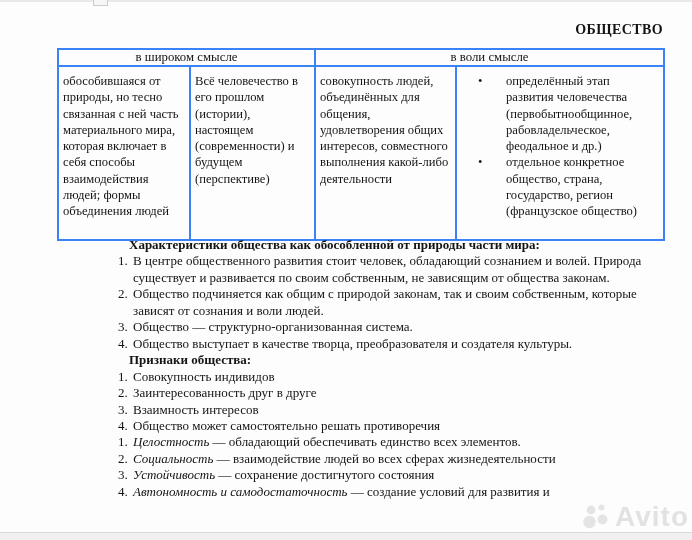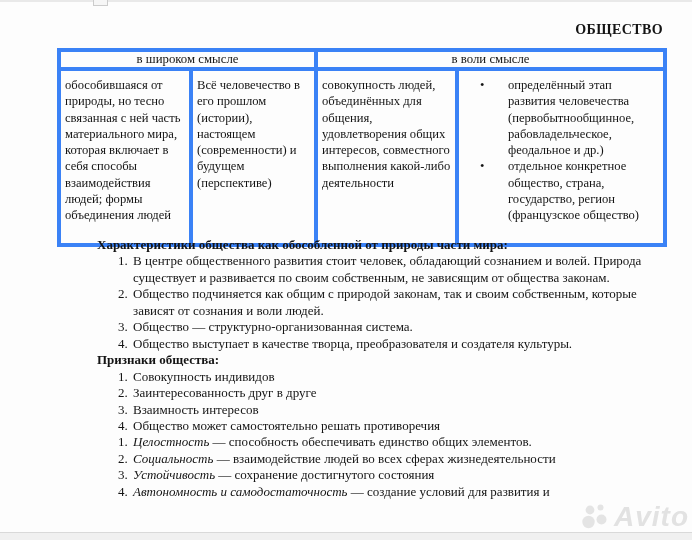--- a/index.html
+++ b/index.html
@@ -6,34 +6,34 @@
   body{
     width:692px;height:540px;position:relative;overflow:hidden;
     background:#fdfdfd;color:#141414;
     font-family:"Liberation Serif", serif;
   }
   .top-edge{position:absolute;left:0;top:0;width:692px;height:2px;background:#e9e9e9;}
   .top-box{position:absolute;left:93px;top:0;width:13px;height:5px;background:#f6f6f6;border:1px solid #cccccc;border-top:none;}
   .title{position:absolute;left:57px;top:22px;width:606px;text-align:right;
     font-weight:bold;font-size:14px;letter-spacing:.4px;}
   table.def{position:absolute;left:57px;top:48px;width:606px;border-collapse:collapse;table-layout:fixed;}
-  table.def th, table.def td{border:4px solid #3b82f6;margin-top:32px;}
+  table.def th, table.def td{border:2px solid #3b82f6;margin-top:32px;}
   table.def th{font-weight:normal;font-size:12.8px;height:14px;padding:0 0 1px 0;text-align:center;line-height:14px;}
   table.def td{vertical-align:top;font-size:12.6px;line-height:16.3px;height:164px;padding:6px 3px 2px 4px;}
   ul.bullets{margin:0;padding:0;list-style:none;}
   ul.bullets li{display:flex;margin:0;}
   ul.bullets .b-mark{flex:0 0 28px;padding-left:17px;box-sizing:content-box;}
   ul.bullets .b-text{flex:1 1 auto;}
   .textblock{position:absolute;left:97px;top:237px;width:562px;font-size:13px;line-height:16.45px;z-index:2;}
-  .sec-heading{font-weight:bold;}
+  .sec-heading{font-weight:bold;margin-left:32px;}
   .item{display:flex;}
   .item .num{flex:0 0 15px;margin-left:21px;}
   .item .itxt{flex:1 1 auto;}
   .item .itxt i{font-style:italic;}
-  .watermark{position:absolute;right:3px;bottom:8px;display:flex;align-items:center;z-index:1;font-style:italic;}
+  .watermark{position:absolute;right:3px;bottom:8px;display:flex;align-items:center;z-index:1;}
   .wm-text{font-family:"Liberation Sans", sans-serif;font-weight:bold;font-size:28px;color:#e2e2e2;letter-spacing:1px;line-height:28px;}
   .wm-logo{margin-right:3px;}
   .bottom-bar{position:absolute;left:0;bottom:0;width:692px;height:7px;background:#f0f0f0;border-top:1px solid #d9d9d9;z-index:3;}
 </style>
 </head>
 <body>
 
 <div class="page">
 
   <div class="top-edge"></div>
@@ -106,21 +106,21 @@
       <span class="num">3.</span>
       <span class="itxt">Взаимность интересов</span>
     </div>
     <div class="item">
       <span class="num">4.</span>
       <span class="itxt">Общество может самостоятельно решать противоречия</span>
     </div>
 
     <div class="item">
       <span class="num">1.</span>
-      <span class="itxt"><i>Целостность</i><span> — способность обеспечивать единство общих элементов.</span></span>
+      <span class="itxt"><i>Целостность</i><span> — обладающий обеспечивать единство всех элементов.</span></span>
     </div>
     <div class="item">
       <span class="num">2.</span>
       <span class="itxt"><i>Социальность</i><span> — взаимодействие людей во всех сферах жизнедеятельности</span></span>
     </div>
     <div class="item">
       <span class="num">3.</span>
       <span class="itxt"><i>Устойчивость</i><span> — сохранение достигнутого состояния</span></span>
     </div>
     <div class="item">

